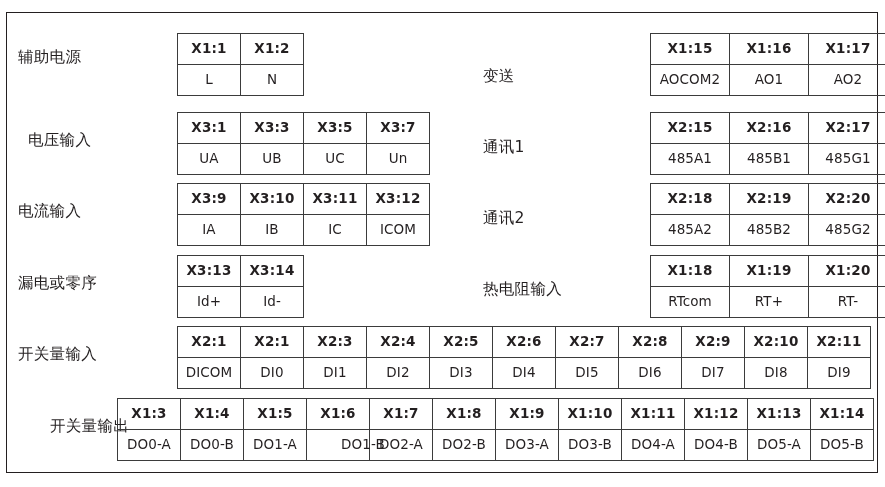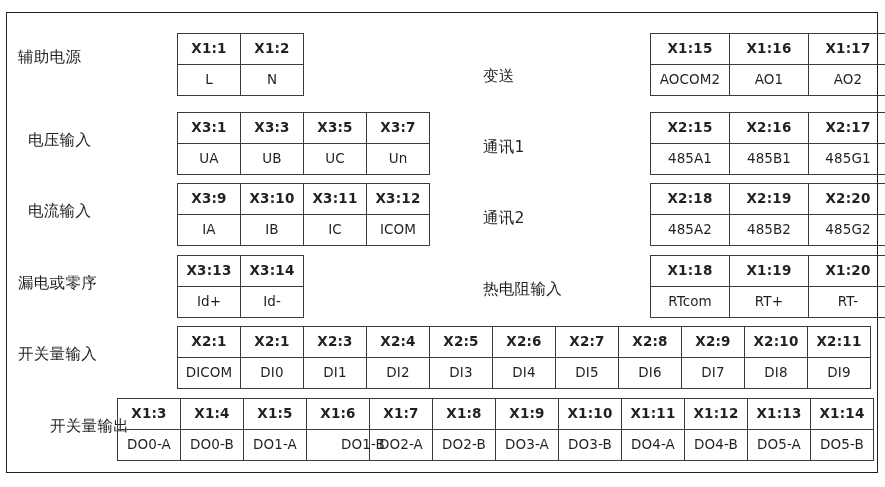--- a/index.html
+++ b/index.html
@@ -87,21 +87,21 @@
             <td style="width: 60px;">X3:7</td>
           </tr>
           <tr class="sig-row">
             <td style="width: 60px;">UA</td>
             <td style="width: 60px;">UB</td>
             <td style="width: 60px;">UC</td>
             <td style="width: 60px;">Un</td>
           </tr>
         </tbody>
       </table>
-      <div class="row-label" style="left: 28px; top: 204px;">电流输入</div>
+      <div class="row-label" style="left: 18px; top: 204px;">电流输入</div>
       <table class="term-table" style="left: 177px; top: 183px; width: 240px;">
         <tbody>
           <tr class="pin-row">
             <td style="width: 60px;">X3:9</td>
             <td style="width: 60px;">X3:10</td>
             <td style="width: 60px;">X3:11</td>
             <td style="width: 60px;">X3:12</td>
           </tr>
           <tr class="sig-row">
             <td style="width: 60px;">IA</td>

